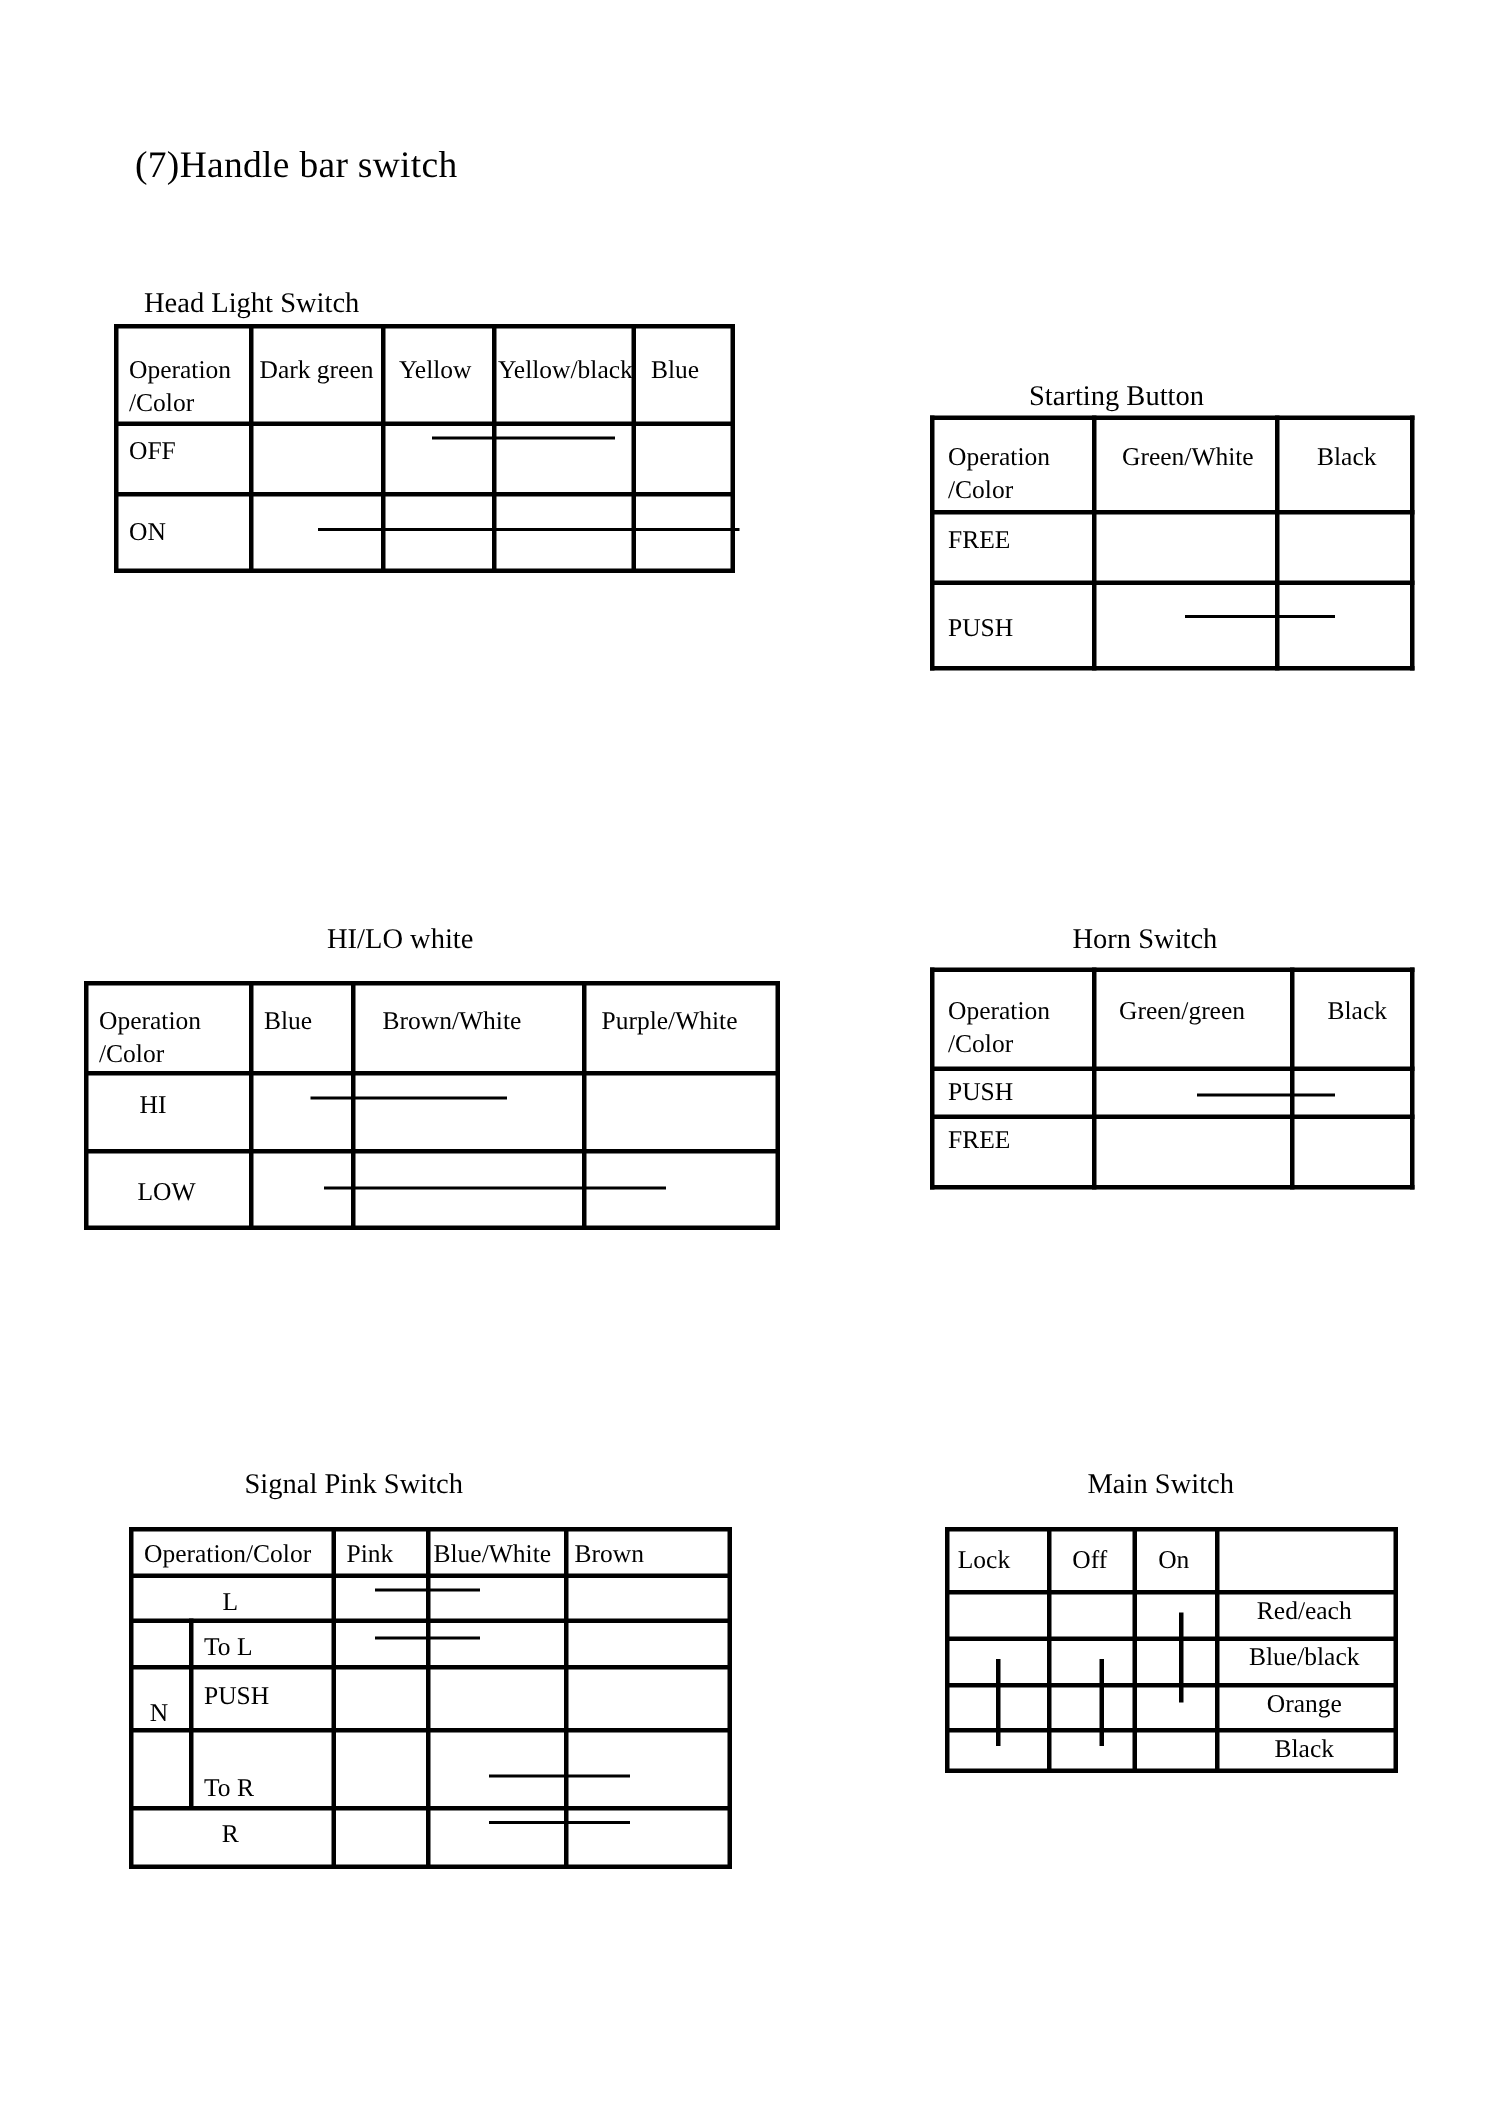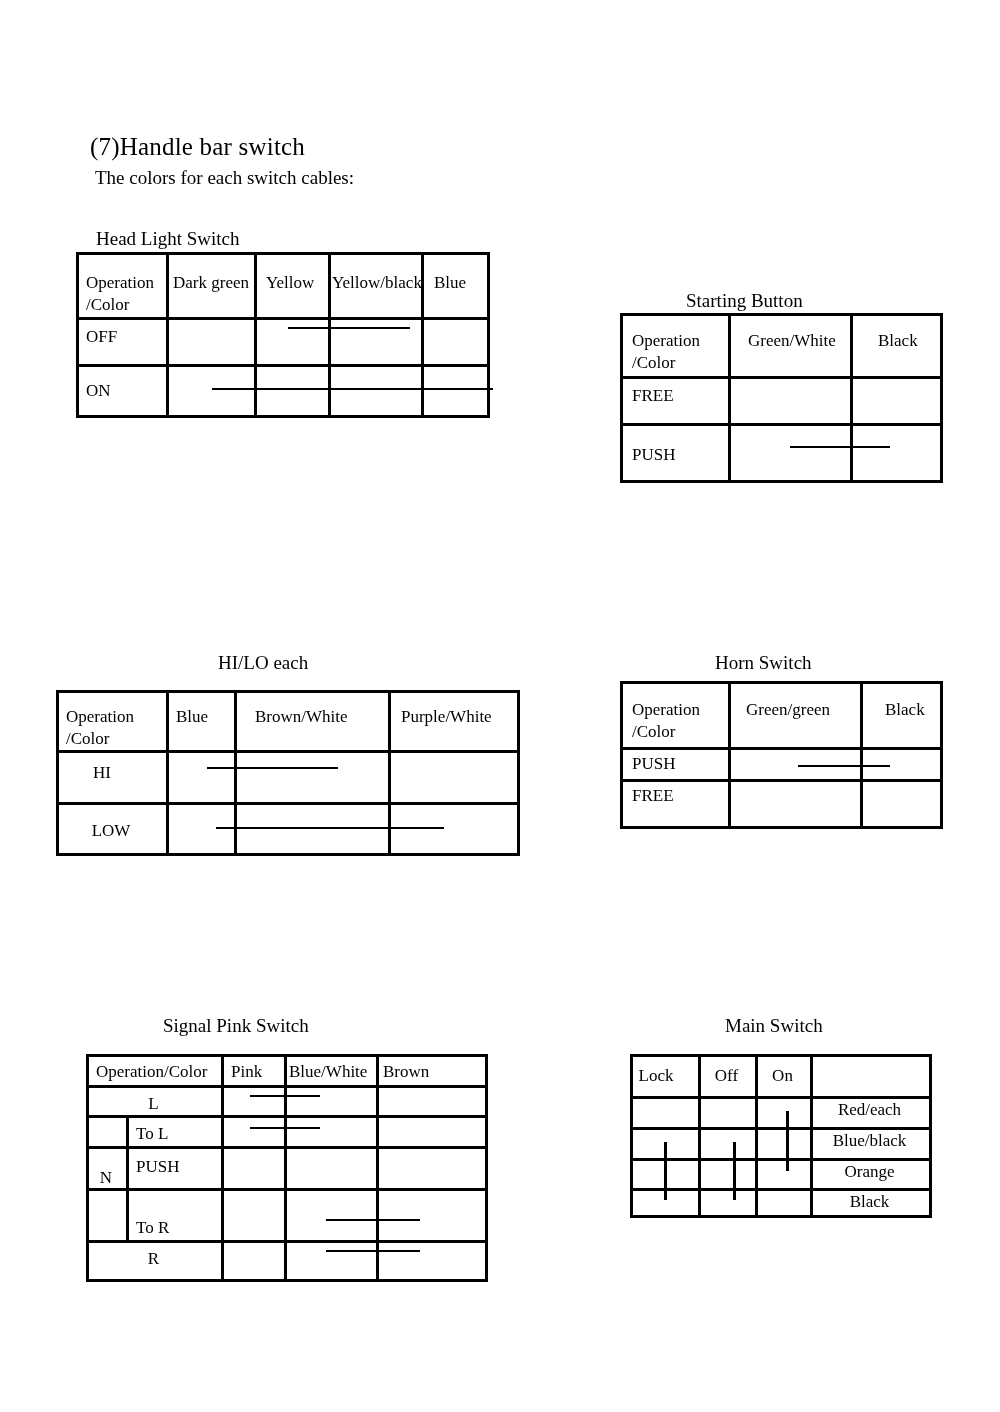--- a/index.html
+++ b/index.html
@@ -12,21 +12,20 @@
     height: 1412px;
     position: relative;
     font-family: "Liberation Serif", "DejaVu Serif", serif;
     color: #000000;
     overflow: hidden;
   }
 
   .page {
     position: absolute;
     inset: 0;
-    margin-top: 36px;
   }
 
   
   .doc-title {
     position: absolute;
     left: 90px;
     top: 97px;
     font-size: 25px;
     letter-spacing: 0.2px;
     white-space: nowrap;
@@ -78,21 +77,20 @@
     line-height: 1.3;
   }
   .lbl.center { text-align: center; }
 </style>
 </head>
 <body>
 
 <div class="page">
 
   <div class="doc-title">(7)Handle bar switch</div>
-  <div class="doc-subtitle">The colors for each switch cables:</div>
 
   <div class="tbl-caption" style="left:96px; top:192px;">Head Light Switch</div>
 
   <div class="gtable" style="left:76px; top:216px; width:414px; height:166px;">
 
     <div class="hline thick" style="left:0; top:0; width:414px;"></div>
     <div class="hline thick" style="left:0; top:163px; width:414px;"></div>
     <div class="vline thick" style="left:0; top:0; height:166px;"></div>
     <div class="vline thick" style="left:411px; top:0; height:166px;"></div>
 
@@ -134,21 +132,21 @@
 /Color</div>
     <div class="lbl" style="left:128px; top:17px;">Green/White</div>
     <div class="lbl" style="left:258px; top:17px;">Black</div>
 
     <div class="lbl" style="left:12px; top:72px;">FREE</div>
     <div class="lbl" style="left:12px; top:131px;">PUSH</div>
 
     <div class="conn-h" style="left:170px; top:133px; width:100px;"></div>
   </div>
 
-  <div class="tbl-caption" style="left:218px; top:616px;">HI/LO  each</div>
+  <div class="tbl-caption" style="left:218px; top:616px;">HI/LO  white</div>
 
   <div class="gtable" style="left:56px; top:654px; width:466px; height:166px;">
     <div class="hline thick" style="left:0; top:0; width:464px;"></div>
     <div class="hline thick" style="left:0; top:163px; width:464px;"></div>
     <div class="vline thick" style="left:0; top:0; height:166px;"></div>
     <div class="vline thick" style="left:461px; top:0; height:166px;"></div>
     <div class="hline thick" style="left:0; top:60px; width:464px;"></div>
     <div class="hline thick" style="left:0; top:112px; width:464px;"></div>
     <div class="vline thick" style="left:110px; top:0; height:166px;"></div>
     <div class="vline thick" style="left:178px; top:0; height:166px;"></div>

